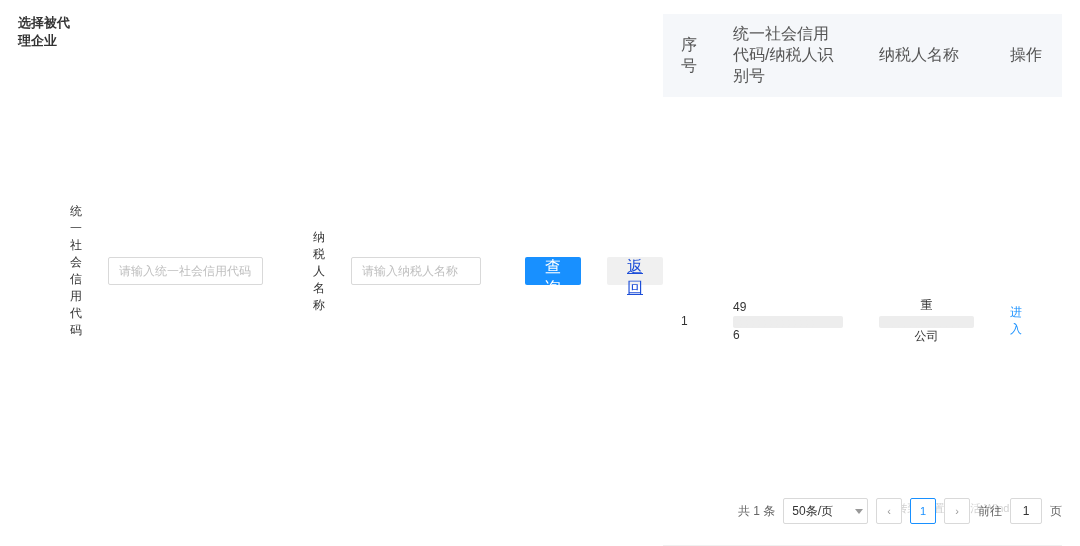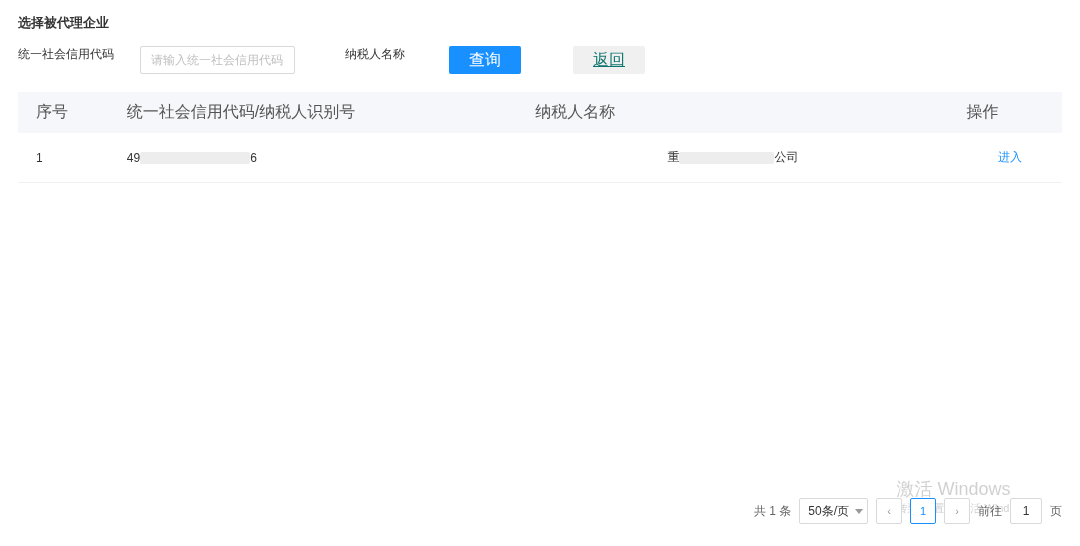--- a/index.html
+++ b/index.html
@@ -12,31 +12,31 @@
       width: 1080px;
       height: 546px;
       background: #fff;
       position: relative;
       overflow: hidden;
     }
     .container {
       padding: 14px 18px 0 18px;
       height: 100%;
       display: flex;
-      flex-direction: column;
+      flex-direction: row;
     }
     .page-title {
       font-size: 13px;
       font-weight: bold;
       color: #333;
       margin-bottom: 14px;
     }
     .filter-row {
       display: flex;
-      align-items: flex-start;
+      align-items: center;
       gap: 26px;
       margin-bottom: 18px;
     }
     .filter-label {
       font-size: 12px;
       color: #333;
     }
     .filter-input {
       width: 155px;
       height: 28px;
@@ -59,22 +59,22 @@
       cursor: pointer;
       outline: none;
     }
     .btn-primary {
       background: #1890ff;
       color: #fff;
       margin-left: 18px;
     }
     .btn-default {
       background: #f0f0f0;
-      color: #0f766e;
-      margin-left: 26px;
+      color: #1d4ed8;
+      margin-left: 0;
       text-decoration: underline;
     }
     .table {
       width: 100%;
       border-collapse: collapse;
       flex: 0;
     }
     .table thead tr {
       background: #f5f7fa;
     }
@@ -129,21 +129,21 @@
       height: 26px;
       border: 1px solid #d9d9d9;
       border-radius: 2px;
       padding: 0 4px 0 8px;
       font-size: 12px;
       color: #333;
       background: #fff;
       cursor: pointer;
       display: flex;
       align-items: center;
-      gap: 6px;
+      gap: 22px;
     }
     .page-nav-btn {
       width: 26px;
       height: 26px;
       border: 1px solid #d9d9d9;
       border-radius: 2px;
       background: #fff;
       cursor: pointer;
       display: flex;
       align-items: center;
@@ -192,20 +192,21 @@
 <body>
 
 <div class="container">
   <div class="page-title">选择被代理企业</div>
 
   <div class="filter-row">
     <span class="filter-label">统一社会信用代码</span>
     <input class="filter-input" type="text" placeholder="请输入统一社会信用代码" style="">
 
     <span class="filter-label" style="margin-left:24px;">纳税人名称</span>
+    <input class="filter-input" type="text" style="width: 130px;" placeholder="请输入纳税人名称">
 
     <button class="btn btn-primary">查询</button>
     <button class="btn btn-default">返回</button>
   </div>
 
   <table class="table">
     <thead>
       <tr>
         <th class="col-seq">序号</th>
         <th class="col-code">统一社会信用代码/纳税人识别号</th>
@@ -225,21 +226,20 @@
         <td class="col-action">
           <a class="link">进入</a>
         </td>
       </tr>
     </tbody>
   </table>
 
   <div class="spacer"></div>
 
   <div class="watermark">
-    <div class="wm-line1">激活 Windows</div>
     <div class="wm-line2">转到"设置"以激活 Windows。</div>
   </div>
 
   <div class="pagination-bar">
     <span>共 1 条</span>
     <div class="page-size-select">
       <span>50条/页</span>
       <span class="chevron-down"></span>
     </div>
     <div class="page-nav-btn">‹</div>

